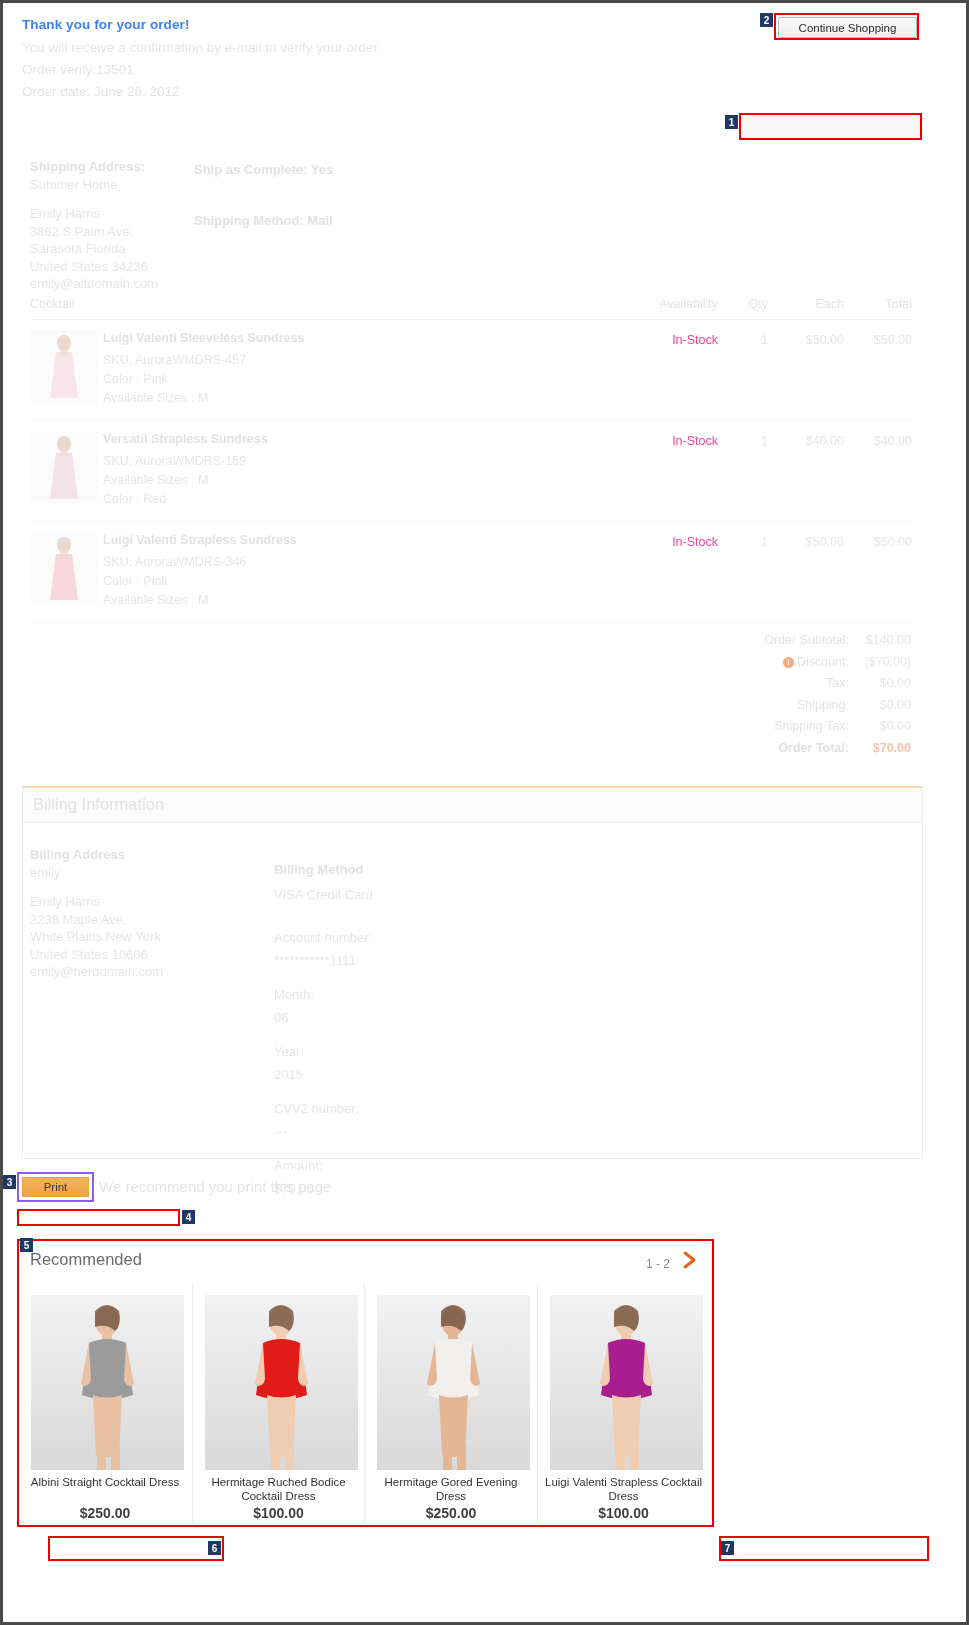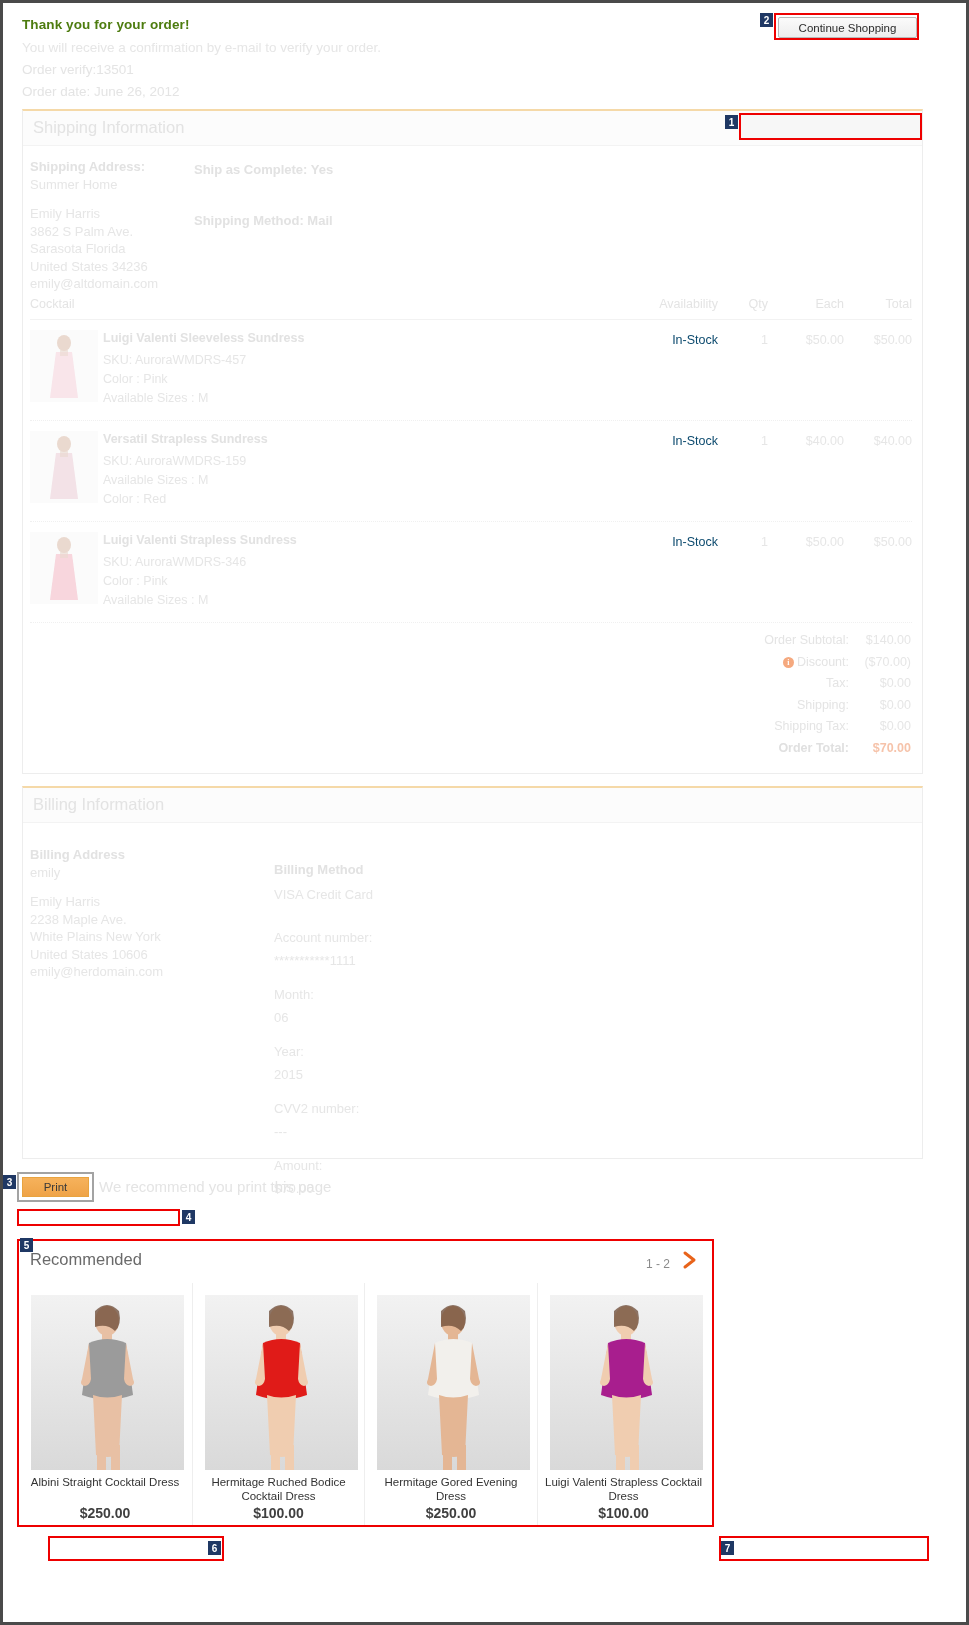--- a/index.html
+++ b/index.html
@@ -22,21 +22,21 @@
     box-sizing:border-box;
   }
   .content{
     position:absolute;left:3px;top:3px;width:963px;height:1619px;
     background:#fff;overflow:hidden;
   }
 
   
   .thanks{
     position:absolute;left:19px;top:14px;
-    color:#4d7c0f;font-weight:bold;font-size:13.5px;
+    color:#3b82f6;font-weight:bold;font-size:13.5px;
     letter-spacing:.1px;
   }
   .confirm-line{
     position:absolute;left:19px;top:37px;color:#e6e6e6;font-size:13.5px;
   }
   .order-number{
     position:absolute;left:19px;top:59px;color:#e4e4e4;font-size:13.5px;
   }
   .order-date{
     position:absolute;left:19px;top:81px;color:#e4e4e4;font-size:13.5px;
@@ -115,21 +115,21 @@
     position:relative;height:100px;border-bottom:1px dotted #f0f0f0;
   }
   .pthumb{
     position:absolute;left:0;top:10px;width:68px;height:72px;
     background:#fafafa;overflow:hidden;border:0;
   }
   .pname{position:absolute;left:73px;top:11px;color:#e2e2e2;font-weight:bold;font-size:12.5px;}
   .psku{position:absolute;left:73px;top:33px;color:#e6e6e6;font-size:12.5px;}
   .pattr1{position:absolute;left:73px;top:52px;color:#e6e6e6;font-size:12.5px;}
   .pattr2{position:absolute;left:73px;top:71px;color:#e6e6e6;font-size:12.5px;}
-  .pavail{position:absolute;left:618px;top:13px;width:70px;text-align:right;color:#0c4a6e;font-size:12.5px;}
+  .pavail{position:absolute;left:618px;top:13px;width:70px;text-align:right;color:#ec4899;font-size:12.5px;}
   .pqty{position:absolute;left:700px;top:13px;width:38px;text-align:right;color:#e6e6e6;font-size:12.5px;}
   .peach{position:absolute;left:754px;top:13px;width:60px;text-align:right;color:#e6e6e6;font-size:12.5px;}
   .ptotal{position:absolute;left:822px;top:13px;width:60px;text-align:right;color:#e6e6e6;font-size:12.5px;}
 
   
   .totals{position:absolute;left:640px;top:630px;width:268px;}
   .trow{position:relative;height:21.5px;}
   .tlabel{position:absolute;right:62px;top:0;color:#e4e4e4;font-size:12.5px;text-align:right;white-space:nowrap;}
   .tvalue{position:absolute;right:0;top:0;width:60px;text-align:right;color:#e6e6e6;font-size:12.5px;}
   .trow.grand .tlabel{font-weight:bold;color:#e0e0e0;}
@@ -144,21 +144,21 @@
   
   .bill-col1{position:absolute;left:27px;top:843px;line-height:17.5px;}
   .bill-col2{position:absolute;left:271px;top:858px;line-height:17.5px;}
   .bill-col2 .pair{margin-top:17px;}
   .bill-col2 .k{color:#e6e6e6;font-size:13px;}
   .bill-col2 .v{color:#e6e6e6;font-size:13px;margin-top:5px;}
 
   
   .print-wrap{
     position:absolute;left:14px;top:1169px;width:77px;height:30px;
-    border:2px solid #a3a3a3;box-sizing:border-box;
+    border:2px solid #8b5cf6;box-sizing:border-box;
   }
   .print-btn{
     position:absolute;left:3px;top:3px;width:67px;height:20px;
     background:linear-gradient(#f6b25c,#efa347);
     border:1px solid #e8a33f;
     outline:1px solid #fff;
     box-sizing:border-box;
     font-size:11.5px;color:#3a3a3a;
     display:flex;align-items:center;justify-content:center;cursor:pointer;
   }
@@ -228,25 +228,20 @@
   <div class="thanks">Thank you for your order!</div>
   <div class="confirm-line">You will receive a confirmation by e-mail to verify your order.</div>
   <div class="order-number">Order verify:13501</div>
   <div class="order-date">Order date: June 26, 2012</div>
 
   <div class="badge" style="left:757px;top:10px;">2</div>
   <div class="continue-wrap">
     <div class="continue-btn">Continue Shopping</div>
   </div>
 
-  <div class="card" id="ship-card">
-    <div class="card-head">
-      <div class="card-head-title">Shipping Information</div>
-    </div>
-  </div>
 
   <div class="badge" style="left:722px;top:112px;">1</div>
   <div class="box1-wrap"></div>
 
   <div class="ship-col1">
     <div class="lbl">Shipping Address:</div>
     <div class="val">Summer Home</div>
     <div class="addr-block">
       <div class="val">Emily Harris</div>
       <div class="val">3862 S Palm Ave.</div>

